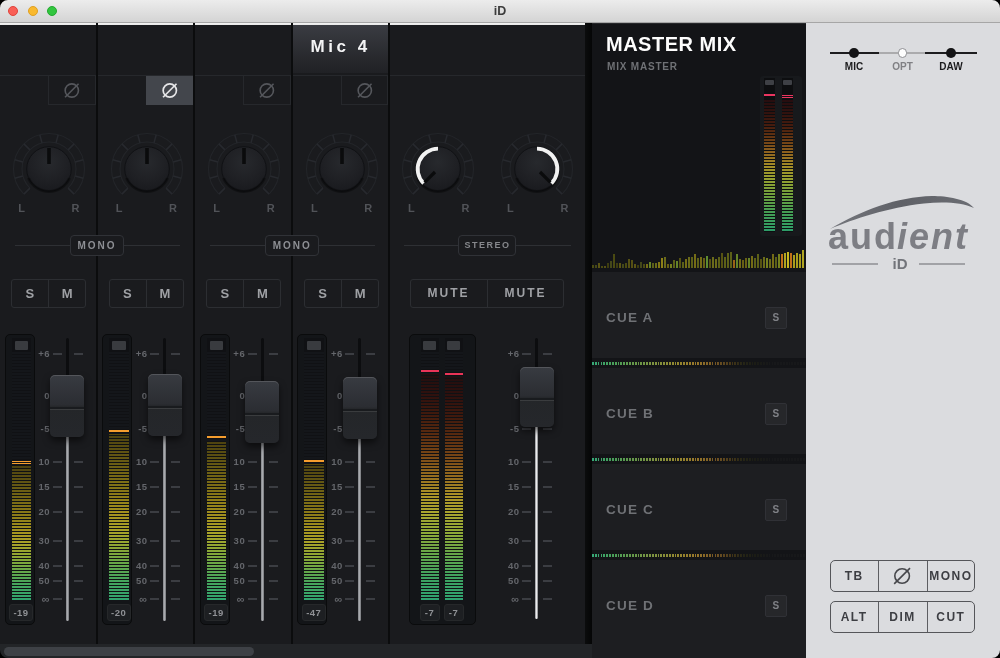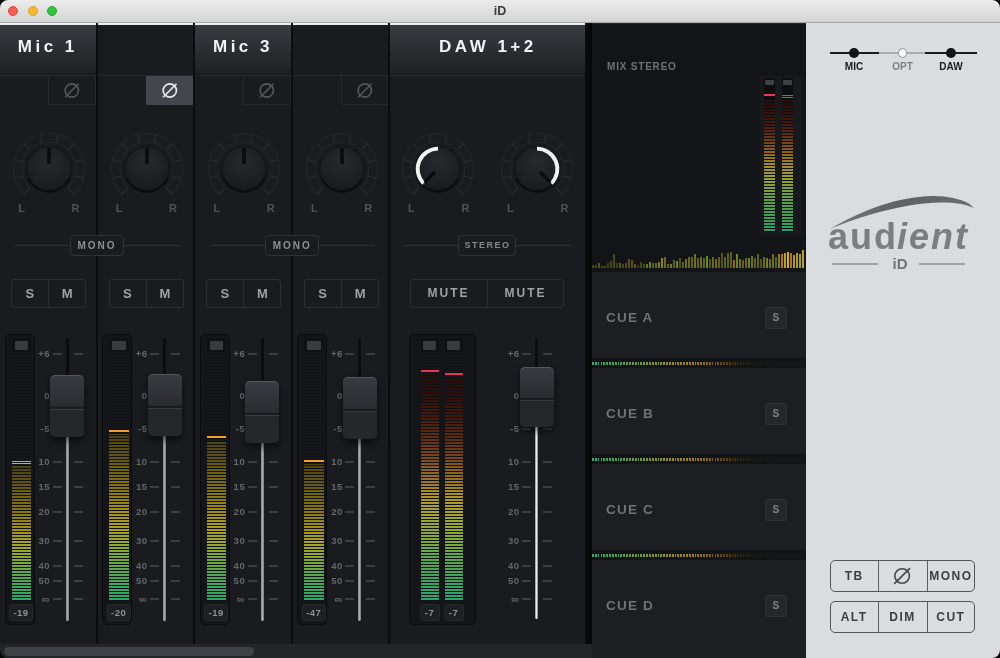--- a/index.html
+++ b/index.html
@@ -4,21 +4,20 @@
 body { width:1000px; height:658px; background:#000; overflow:hidden;
        font-family:'Liberation Sans',sans-serif; }
 #win { position:absolute; left:0; top:0; width:1000px; height:658px;
        overflow:hidden; background:#1a1b1e; }
 </style></head><body>
 <div id="win">
 
 <div style="position:absolute;left:0px;top:22px;width:592px;height:636px;background:#0b0c0d;"></div>
 <div style="position:absolute;left:0px;top:22px;width:95.6px;height:636px;background:#1a1b1e;"></div>
 <div style="position:absolute;left:0px;top:22px;width:95.6px;height:3px;background:linear-gradient(to bottom,#fbfbfb,#e8e8e8);"></div>
-<div style="position:absolute;left:0px;top:25px;width:95.6px;height:48px;background:linear-gradient(to bottom,#3a3c42,#26272b 75%,#202125);font:bold 17px/44px 'Liberation Sans',sans-serif;color:#f4f4f5;text-align:center;letter-spacing:3.5px;">Mic 1</div>
 <div style="position:absolute;left:0px;top:74.5px;width:95.6px;height:1px;background:#26282c;"></div>
 <div style="position:absolute;left:48px;top:75.5px;width:47.6px;height:29px;border:1px solid #26282c;border-top:none;box-sizing:border-box;"></div>
 <svg style="position:absolute;left:48px;top:75.5px;width:47.6px;height:29px;" viewBox="0 0 48 29">
       <circle cx="24" cy="14.5" r="6.7" fill="none" stroke="#55575c" stroke-width="1.6"></circle>
       <line x1="17.2" y1="21.3" x2="30.8" y2="7.7" stroke="#55575c" stroke-width="1.6"></line>
     </svg>
 <svg style="position:absolute;left:9px;top:128.5px;width:80px;height:80px;" viewBox="0 0 80 80">
       <defs>
         <radialGradient id="kb" cx="50%" cy="35%" r="75%">
           <stop offset="0%" stop-color="#27292d"></stop>
@@ -167,21 +166,20 @@
     <div style="position:absolute;left:123.6px;top:593px;width:24px;height:12px;font:bold 11px/12px 'Liberation Sans',sans-serif;color:#64666b;text-align:right;letter-spacing:0.5px;">∞</div>
     <div style="position:absolute;left:150.1px;top:598px;width:9px;height:1.5px;background:#3b3d42;"></div>
     <div style="position:absolute;left:171.1px;top:598px;width:9px;height:1.5px;background:#3b3d42;"></div>
     <div style="position:absolute;left:163.1px;top:338px;width:3px;height:40px;background:#0c0d0f;border-radius:2px;"></div>
     <div style="position:absolute;left:163.1px;top:432px;width:3px;height:189px;background:linear-gradient(to right,#7c7e82,#a8aaae 40%,#a8aaae 60%,#6a6c70);border-radius:2px;"></div>
     <div style="position:absolute;left:147.6px;top:374px;width:34px;height:62px;background:linear-gradient(to bottom,#383b41,#2b2d32 48%,#242629 52%,#25272b);border-radius:5px;box-shadow:0 4px 7px rgba(0,0,0,0.55),inset 0 1px 0 rgba(255,255,255,0.14);"></div>
     <div style="position:absolute;left:147.6px;top:406.24px;width:34px;height:2px;background:#191b1e;"></div>
     <div style="position:absolute;left:147.6px;top:408.24px;width:34px;height:1px;background:rgba(255,255,255,0.10);"></div>
 <div style="position:absolute;left:195.2px;top:22px;width:95.6px;height:636px;background:#1a1b1e;"></div>
 <div style="position:absolute;left:195.2px;top:22px;width:95.6px;height:3px;background:linear-gradient(to bottom,#fbfbfb,#e8e8e8);"></div>
-<div style="position:absolute;left:195.2px;top:25px;width:95.6px;height:48px;background:linear-gradient(to bottom,#3a3c42,#26272b 75%,#202125);font:bold 17px/44px 'Liberation Sans',sans-serif;color:#f4f4f5;text-align:center;letter-spacing:3.5px;">Mic 3</div>
 <div style="position:absolute;left:195.2px;top:74.5px;width:95.6px;height:1px;background:#26282c;"></div>
 <div style="position:absolute;left:243.2px;top:75.5px;width:47.6px;height:29px;border:1px solid #26282c;border-top:none;box-sizing:border-box;"></div>
 <svg style="position:absolute;left:243.2px;top:75.5px;width:47.6px;height:29px;" viewBox="0 0 48 29">
       <circle cx="24" cy="14.5" r="6.7" fill="none" stroke="#55575c" stroke-width="1.6"></circle>
       <line x1="17.2" y1="21.3" x2="30.8" y2="7.7" stroke="#55575c" stroke-width="1.6"></line>
     </svg>
 <svg style="position:absolute;left:204.2px;top:128.5px;width:80px;height:80px;" viewBox="0 0 80 80">
       <defs>
         <radialGradient id="kb" cx="50%" cy="35%" r="75%">
           <stop offset="0%" stop-color="#27292d"></stop>
@@ -249,20 +247,21 @@
     <div style="position:absolute;left:221.2px;top:593px;width:24px;height:12px;font:bold 11px/12px 'Liberation Sans',sans-serif;color:#64666b;text-align:right;letter-spacing:0.5px;">∞</div>
     <div style="position:absolute;left:247.7px;top:598px;width:9px;height:1.5px;background:#3b3d42;"></div>
     <div style="position:absolute;left:268.7px;top:598px;width:9px;height:1.5px;background:#3b3d42;"></div>
     <div style="position:absolute;left:260.7px;top:338px;width:3px;height:47px;background:#0c0d0f;border-radius:2px;"></div>
     <div style="position:absolute;left:260.7px;top:439px;width:3px;height:182px;background:linear-gradient(to right,#7c7e82,#a8aaae 40%,#a8aaae 60%,#6a6c70);border-radius:2px;"></div>
     <div style="position:absolute;left:245.2px;top:381px;width:34px;height:62px;background:linear-gradient(to bottom,#383b41,#2b2d32 48%,#242629 52%,#25272b);border-radius:5px;box-shadow:0 4px 7px rgba(0,0,0,0.55),inset 0 1px 0 rgba(255,255,255,0.14);"></div>
     <div style="position:absolute;left:245.2px;top:413.24px;width:34px;height:2px;background:#191b1e;"></div>
     <div style="position:absolute;left:245.2px;top:415.24px;width:34px;height:1px;background:rgba(255,255,255,0.10);"></div>
 <div style="position:absolute;left:292.8px;top:22px;width:95.6px;height:636px;background:#1a1b1e;"></div>
 <div style="position:absolute;left:292.8px;top:22px;width:95.6px;height:3px;background:linear-gradient(to bottom,#fbfbfb,#e8e8e8);"></div>
+<div style="position:absolute;left:292.8px;top:25px;width:95.6px;height:48px;background:linear-gradient(to bottom,#3a3c42,#26272b 75%,#202125);font:bold 17px/44px 'Liberation Sans',sans-serif;color:#f4f4f5;text-align:center;letter-spacing:3.5px;">Mic 4</div>
 <div style="position:absolute;left:292.8px;top:74.5px;width:95.6px;height:1px;background:#26282c;"></div>
 <div style="position:absolute;left:340.8px;top:75.5px;width:47.6px;height:29px;border:1px solid #26282c;border-top:none;box-sizing:border-box;"></div>
 <svg style="position:absolute;left:340.8px;top:75.5px;width:47.6px;height:29px;" viewBox="0 0 48 29">
       <circle cx="24" cy="14.5" r="6.7" fill="none" stroke="#55575c" stroke-width="1.6"></circle>
       <line x1="17.2" y1="21.3" x2="30.8" y2="7.7" stroke="#55575c" stroke-width="1.6"></line>
     </svg>
 <svg style="position:absolute;left:301.8px;top:128.5px;width:80px;height:80px;" viewBox="0 0 80 80">
       <defs>
         <radialGradient id="kb" cx="50%" cy="35%" r="75%">
           <stop offset="0%" stop-color="#27292d"></stop>
@@ -334,21 +333,20 @@
     <div style="position:absolute;left:358.3px;top:435px;width:3px;height:186px;background:linear-gradient(to right,#7c7e82,#a8aaae 40%,#a8aaae 60%,#6a6c70);border-radius:2px;"></div>
     <div style="position:absolute;left:342.8px;top:377px;width:34px;height:62px;background:linear-gradient(to bottom,#383b41,#2b2d32 48%,#242629 52%,#25272b);border-radius:5px;box-shadow:0 4px 7px rgba(0,0,0,0.55),inset 0 1px 0 rgba(255,255,255,0.14);"></div>
     <div style="position:absolute;left:342.8px;top:409.24px;width:34px;height:2px;background:#191b1e;"></div>
     <div style="position:absolute;left:342.8px;top:411.24px;width:34px;height:1px;background:rgba(255,255,255,0.10);"></div>
 <div style="position:absolute;left:15px;top:244.5px;width:165px;height:1px;background:#2e3034;"></div>
 <div style="position:absolute;left:70px;top:234.5px;width:54px;height:21px;background:#1a1b1e;border:1px solid #303237;box-sizing:border-box;border-radius:4px;font:bold 10px/19px 'Liberation Sans',sans-serif;color:#8d8f94;text-align:center;letter-spacing:2px;">MONO</div>
 <div style="position:absolute;left:210.2px;top:244.5px;width:165px;height:1px;background:#2e3034;"></div>
 <div style="position:absolute;left:265.2px;top:234.5px;width:54px;height:21px;background:#1a1b1e;border:1px solid #303237;box-sizing:border-box;border-radius:4px;font:bold 10px/19px 'Liberation Sans',sans-serif;color:#8d8f94;text-align:center;letter-spacing:2px;">MONO</div>
 <div style="position:absolute;left:390.4px;top:22px;width:195px;height:636px;background:#1a1b1e;"></div>
 <div style="position:absolute;left:390.4px;top:22px;width:195px;height:3px;background:linear-gradient(to bottom,#fbfbfb,#e8e8e8);"></div>
-<div style="position:absolute;left:390.4px;top:25px;width:195px;height:48px;background:linear-gradient(to bottom,#3a3c42,#26272b 75%,#202125);font:bold 17px/44px 'Liberation Sans',sans-serif;color:#f4f4f5;text-align:center;letter-spacing:3.5px;">DAW 1+2</div>
 <div style="position:absolute;left:390.4px;top:74.5px;width:195px;height:1px;background:#26282c;"></div>
 <svg style="position:absolute;left:398.4px;top:129px;width:80px;height:80px;" viewBox="0 0 80 80">
       <path d="M 20.9 59.1 A 27.0 27.0 0 1 1 59.1 59.1" fill="none" stroke="#232529" stroke-width="1.1"></path>
       <path d="M 14.9 65.1 A 35.5 35.5 0 1 1 65.1 65.1" fill="none" stroke="#232529" stroke-width="1.1"></path>
       <line x1="20.9" y1="59.1" x2="14.9" y2="65.1" stroke="#27292e" stroke-width="1.5"></line>
       <line x1="13.9" y1="47.0" x2="5.7" y2="49.2" stroke="#27292e" stroke-width="1.5"></line>
       <line x1="13.9" y1="33.0" x2="5.7" y2="30.8" stroke="#27292e" stroke-width="1.5"></line>
       <line x1="20.9" y1="20.9" x2="14.9" y2="14.9" stroke="#27292e" stroke-width="1.5"></line>
       <line x1="33.0" y1="13.9" x2="30.8" y2="5.7" stroke="#27292e" stroke-width="1.5"></line>
       <line x1="47.0" y1="13.9" x2="49.2" y2="5.7" stroke="#27292e" stroke-width="1.5"></line>
@@ -435,21 +433,22 @@
     <div style="position:absolute;left:522px;top:598px;width:9px;height:1.5px;background:#3b3d42;"></div>
     <div style="position:absolute;left:543px;top:598px;width:9px;height:1.5px;background:#3b3d42;"></div>
     <div style="position:absolute;left:535px;top:338px;width:3px;height:33px;background:#0c0d0f;border-radius:2px;"></div>
     <div style="position:absolute;left:535px;top:423px;width:3px;height:196px;background:linear-gradient(to right,#7c7e82,#ececee 40%,#ececee 60%,#6a6c70);border-radius:2px;"></div>
     <div style="position:absolute;left:519.5px;top:367px;width:34px;height:60px;background:linear-gradient(to bottom,#383b41,#2b2d32 48%,#242629 52%,#25272b);border-radius:5px;box-shadow:0 4px 7px rgba(0,0,0,0.55),inset 0 1px 0 rgba(255,255,255,0.14);"></div>
     <div style="position:absolute;left:519.5px;top:398.2px;width:34px;height:2px;background:#191b1e;"></div>
     <div style="position:absolute;left:519.5px;top:400.2px;width:34px;height:1px;background:rgba(255,255,255,0.10);"></div>
 <div style="position:absolute;left:592px;top:22px;width:214px;height:636px;background:#131417;"></div>
 <div style="position:absolute;left:592px;top:22px;width:214px;height:2px;background:#27282b;"></div>
 <div style="position:absolute;left:585.4px;top:22px;width:6.6px;height:636px;background:linear-gradient(to right,rgba(0,0,0,0.0),rgba(0,0,0,0.55));"></div>
-<div style="position:absolute;left:607px;top:61px;width:190px;height:12px;font:bold 10px/12px 'Liberation Sans',sans-serif;color:#6f7175;letter-spacing:0.8px;">MIX STEREO</div>
+<div style="position:absolute;left:606px;top:33px;width:190px;height:22px;font:bold 20px/22px 'Liberation Sans',sans-serif;color:#fdfdfd;letter-spacing:0.5px;">MASTER MIX</div>
+<div style="position:absolute;left:607px;top:61px;width:190px;height:12px;font:bold 10px/12px 'Liberation Sans',sans-serif;color:#6f7175;letter-spacing:0.8px;">MIX MASTER</div>
 <div style="position:absolute;left:760px;top:76px;width:41.5px;height:160px;background:#17191c;border-radius:3px;"></div>
 <div style="position:absolute;left:763.5px;top:78px;width:11px;height:154px;background:#0d0e10;"></div>
 <div style="position:absolute;left:763.5px;top:99px;width:11px;height:133px;background:linear-gradient(to bottom,#260d0f 0%,#31120e 10%,#461c0e 20%,#693a14 30%,#8f631f 40%,#a38c27 50%,#95a031 60%,#70a03c 72%,#479e52 84%,#2c9c6a 100%);"></div>
 <div style="position:absolute;left:763.5px;top:94px;width:11px;height:3px;background:#ea3560;"></div>
 <div style="position:absolute;left:763.5px;top:88px;width:11px;height:144px;background:repeating-linear-gradient(to bottom,transparent 0px,transparent 1.75px,#0d0e10 1.75px,#0d0e10 3px);"></div>
 <div style="position:absolute;left:764.5px;top:80px;width:9px;height:5px;background:#3e4045;border-radius:1px;"></div>
 <div style="position:absolute;left:781.5px;top:78px;width:11px;height:154px;background:#0d0e10;"></div>
 <div style="position:absolute;left:781.5px;top:100px;width:11px;height:132px;background:linear-gradient(to bottom,#260d0f 0%,#31120e 10%,#461c0e 20%,#693a14 30%,#8f631f 40%,#a38c27 50%,#95a031 60%,#70a03c 72%,#479e52 84%,#2c9c6a 100%);"></div>
 <div style="position:absolute;left:781.5px;top:95px;width:11px;height:3px;background:#ea3560;"></div>
 <div style="position:absolute;left:781.5px;top:88px;width:11px;height:144px;background:repeating-linear-gradient(to bottom,transparent 0px,transparent 1.75px,#0d0e10 1.75px,#0d0e10 3px);"></div>

